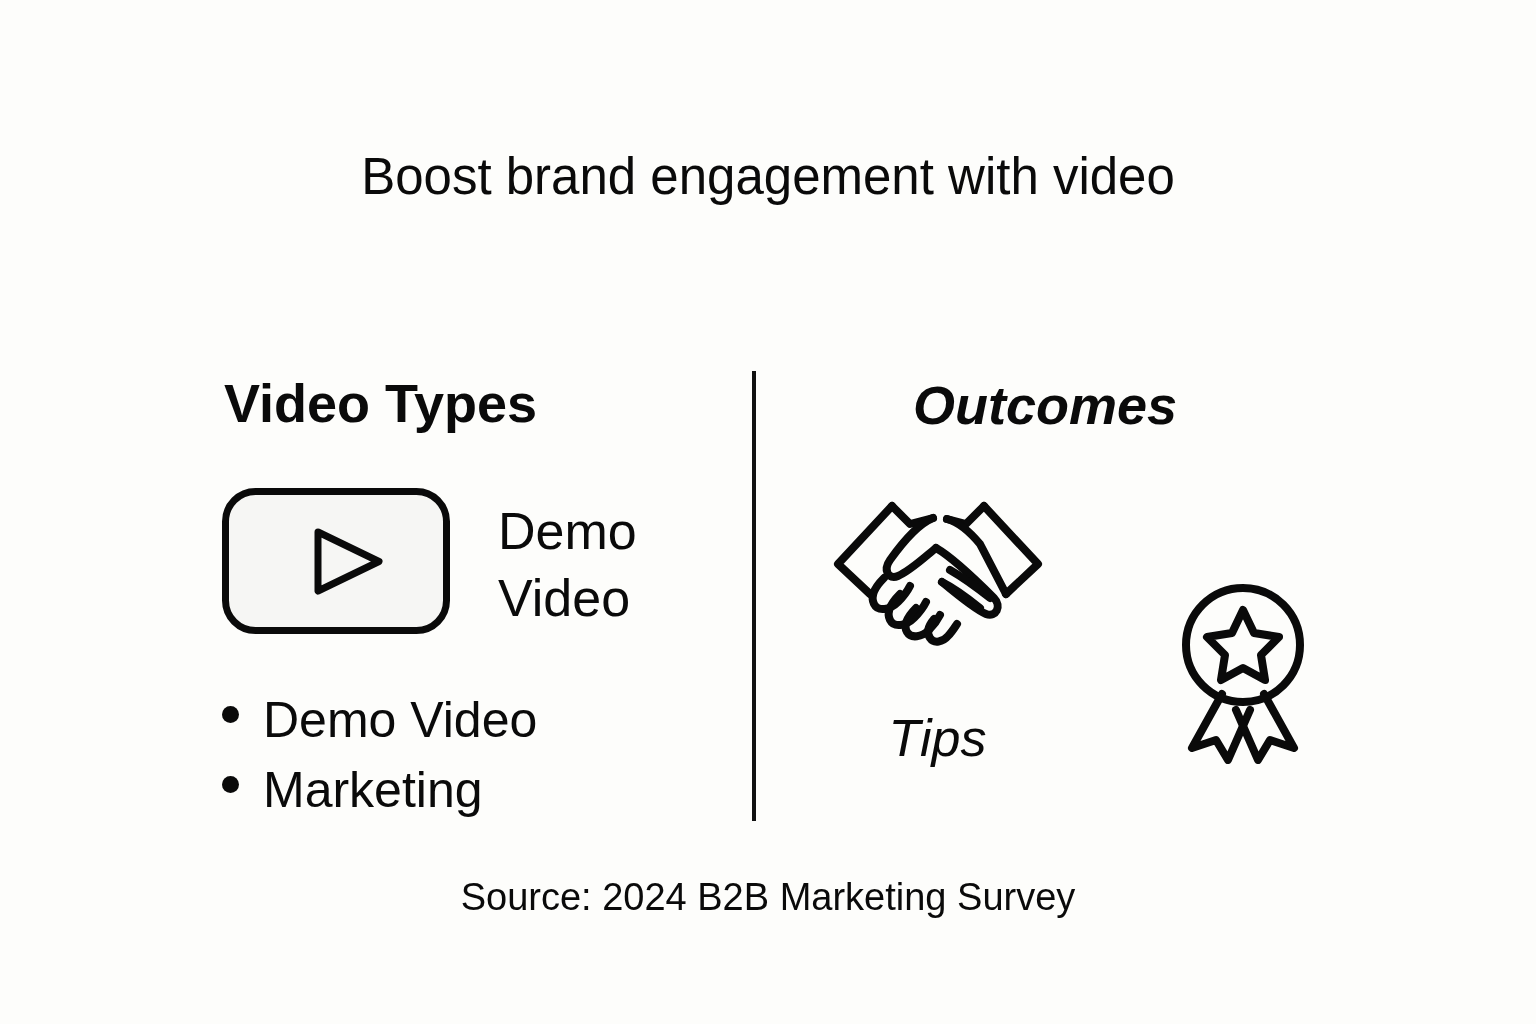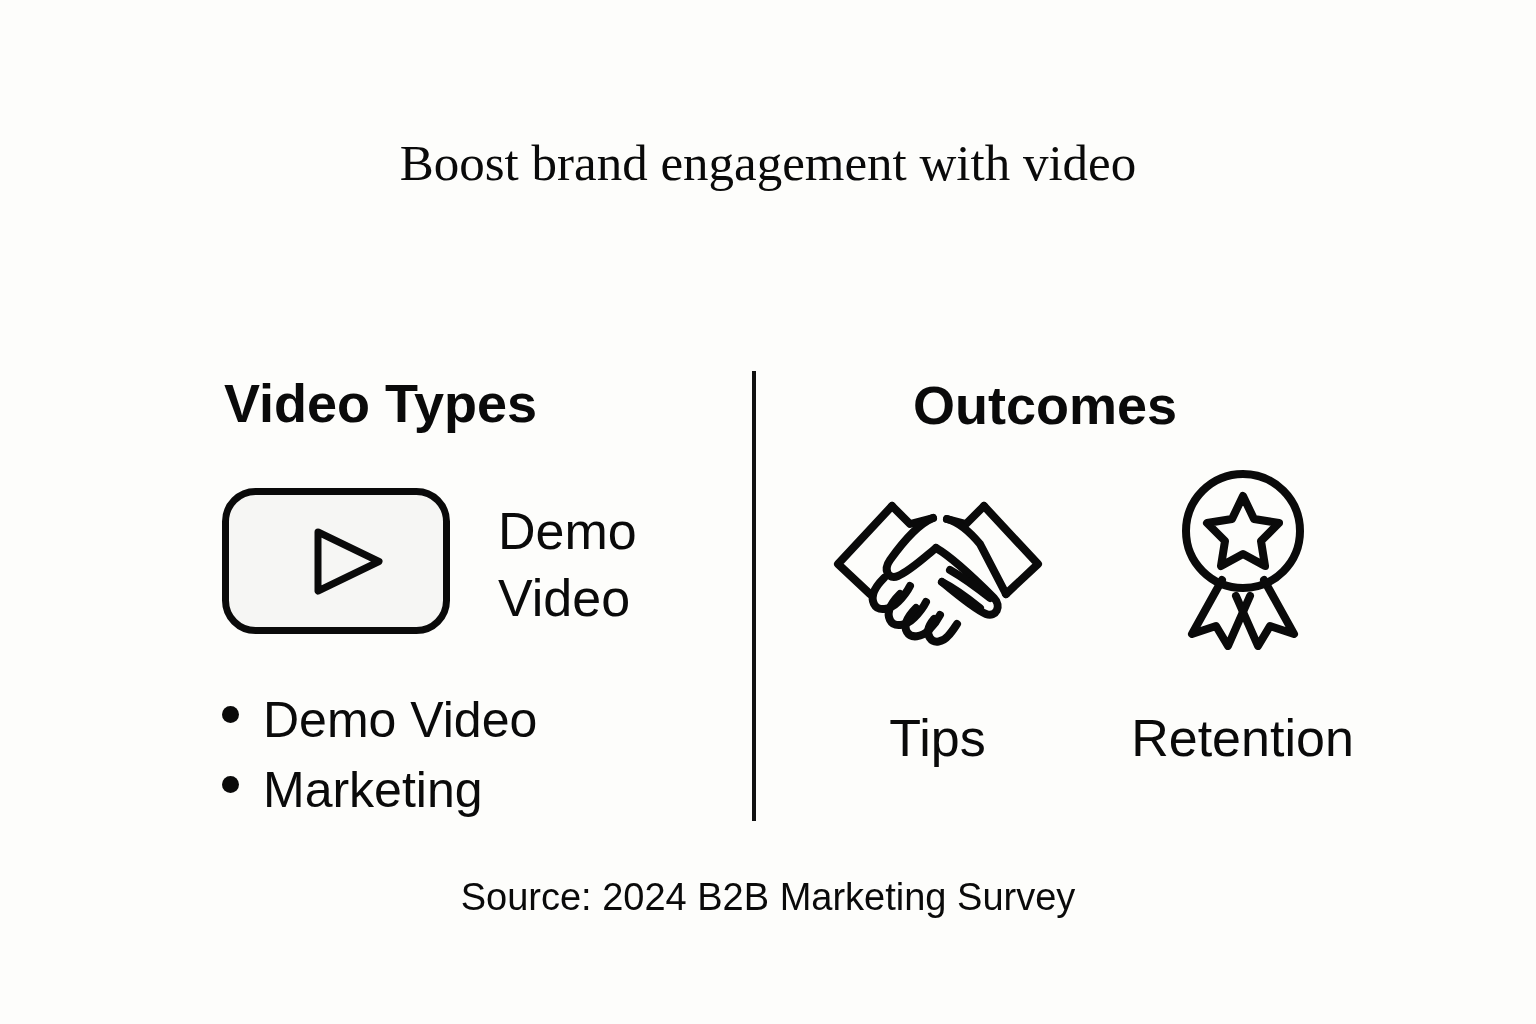--- a/index.html
+++ b/index.html
@@ -34,24 +34,23 @@
     font-weight: 700;
     letter-spacing: -1px;
     line-height: 1.0;
     margin: 0;
     white-space: nowrap;
   }
   .subtitle {
     font-size: 51px;
     font-weight: 400;
     line-height: 1.0;
-    margin: 0;
+    margin: 13px;
     padding-top: 42px;
     white-space: nowrap;
-    font-family: Liberation Serif, serif;
   }
 
   
   .columns {
     position: absolute;
     top: 360px;
     left: 0;
     width: 1536px;
     height: 470px;
   }
@@ -71,20 +70,21 @@
     top: 0;
     width: 745px;
     height: 470px;
   }
   .col-right {
     position: absolute;
     left: 760px;
     top: 0;
     width: 776px;
     height: 470px;
+    font-style: italic;
   }
 
   .col-heading {
     font-size: 54px;
     font-weight: 700;
     line-height: 1.0;
     margin: 0;
     white-space: nowrap;
   }
   .col-left .col-heading {
@@ -270,21 +270,20 @@
 
                 <path d="M 44 112 L 14 166 L 38 158 L 50 178 L 72 128"></path>
                 <path d="M 86 112 L 116 166 L 92 158 L 80 178 L 58 128"></path>
 
                 <circle cx="65" cy="63" r="57"></circle>
 
                 <path d="M 65 28 L 76 51 L 101 55 L 83 73 L 87 98 L 65 86 L 43 98 L 47 73 L 29 55 L 54 51 Z"></path>
               </g>
             </svg>
           </div>
-          <div class="outcome-label">Retention</div>
         </div>
 
       </div>
     </div>
   </div>
 
   <div class="footer">
     <p class="source-text">Source: 2024 B2B Marketing Survey</p>
   </div>
 

